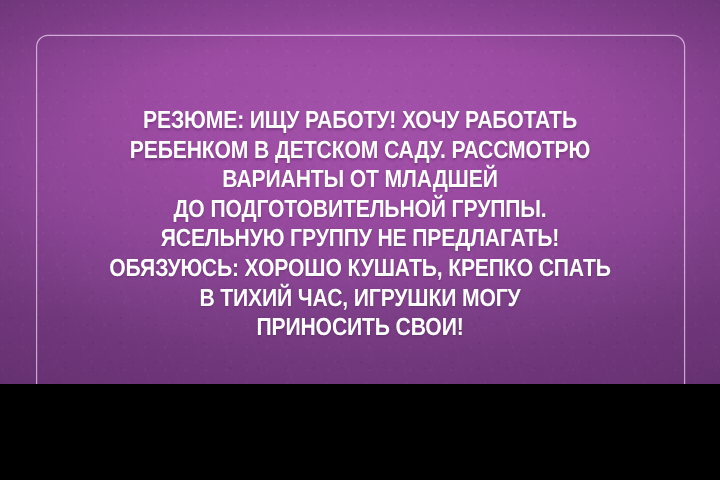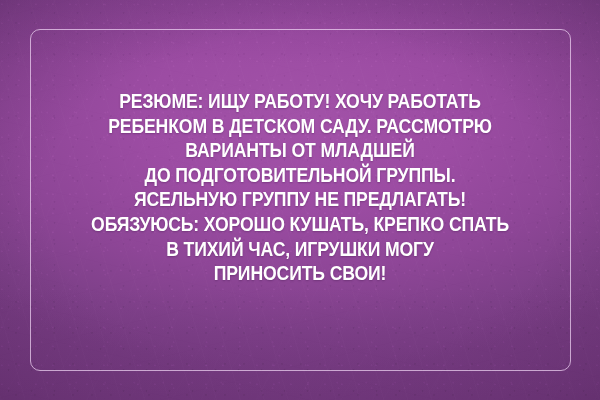--- a/index.html
+++ b/index.html
@@ -5,21 +5,21 @@
 <style>
   html, body {
     margin: 0;
     padding: 0;
     background: #000;
   }
 
   #card {
     position: relative;
     width: 600px;
-    height: 400px;
+    height: 320px;
     overflow: hidden;
     font-family: "Liberation Sans", "DejaVu Sans", sans-serif;
     background: #7c4189;
     text-decoration: underline;
   }
 
   
   #bg-base {
     position: absolute;
     inset: 0;

